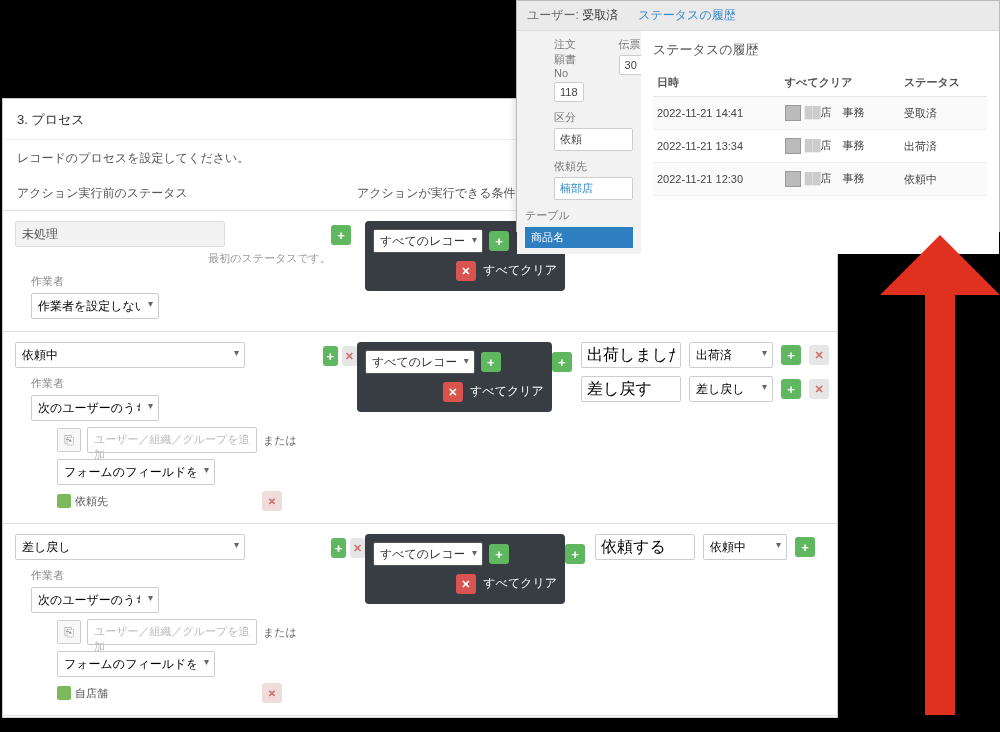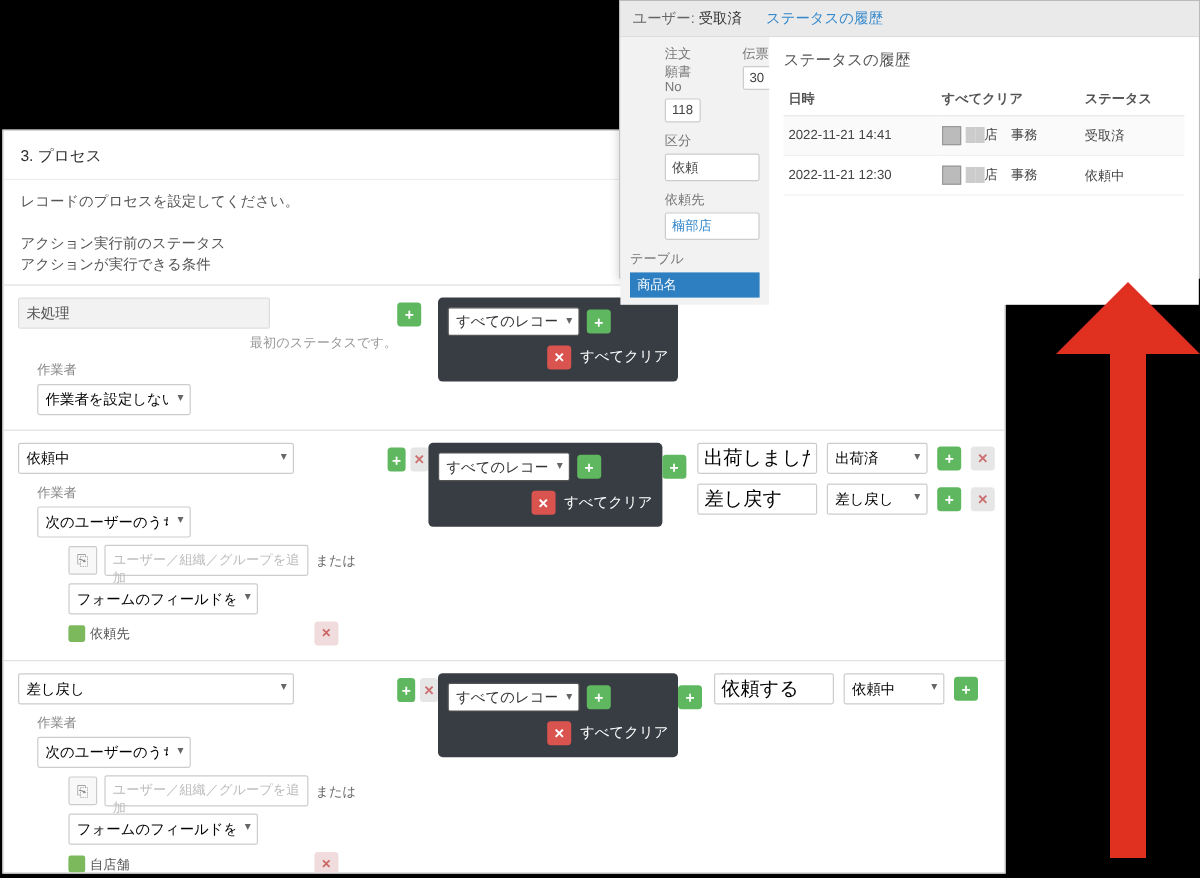--- a/index.html
+++ b/index.html
@@ -8,21 +8,21 @@
     font-size: 12px;
     background: #000;
     width: 1000px;
     height: 732px;
     position: relative;
     color: #333;
   }
   .main-panel {
     position: absolute;
     left: 2px;
-    top: 108px;
+    top: 98px;
     width: 836px;
     height: 620px;
     background: #fff;
     border: 1px solid #ccc;
     overflow: hidden;
   }
   .section-title {
     padding: 12px 14px 10px;
     font-size: 13px;
     color: #333;
@@ -31,21 +31,20 @@
   .section-desc {
     padding: 10px 14px 14px;
     font-size: 12px;
     color: #555;
   }
   .col-headers {
     display: flex;
     padding: 4px 14px 8px;
     font-size: 12px;
     color: #555;
-    flex-direction: column;
   }
   .colh-status { width: 340px; }
   .colh-cond { width: 200px; }
   .process-row {
     display: flex;
     border-top: 1px solid #e0e0e0;
     padding: 10px 8px 12px;
     align-items: flex-start;
   }
   .col-status {
@@ -430,20 +429,25 @@
           <th>ステータス</th>
         </tr>
           </thead>
         <tbody>
           <tr>
             <td>2022-11-21 14:41</td>
             <td><span class="avatar"></span><span class="blur">██</span><span>店　事務</span></td>
             <td>受取済</td>
           </tr>
           <tr>
+            <td>2022-11-21 13:34</td>
+            <td><span class="avatar"></span><span class="blur">██</span><span>店　事務</span></td>
+            <td>出荷済</td>
+          </tr>
+          <tr>
             <td>2022-11-21 12:30</td>
             <td><span class="avatar"></span><span class="blur">██</span><span>店　事務</span></td>
             <td>依頼中</td>
           </tr>
         </tbody>
       </table>
     </div>
   </div>
 </div>
 

